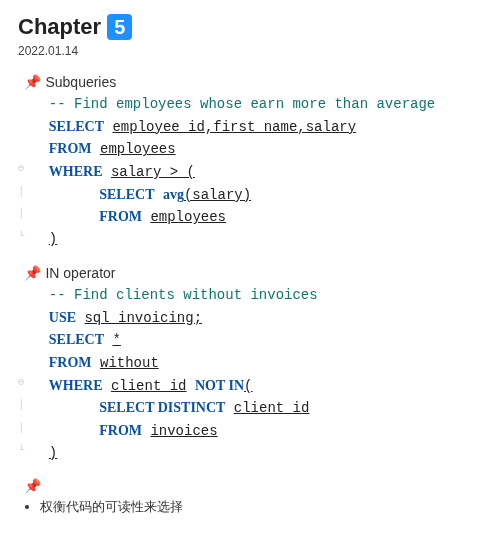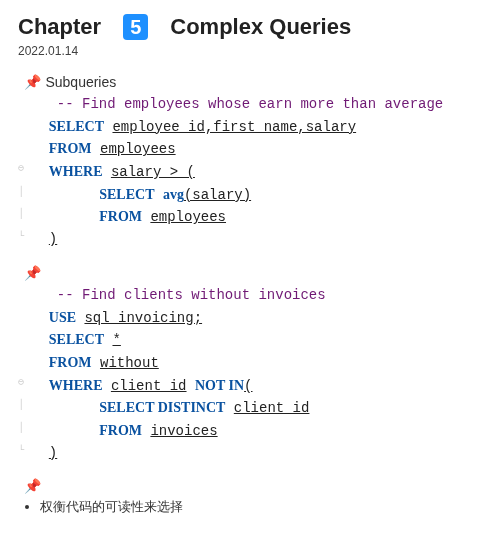--- a/index.html
+++ b/index.html
@@ -11,21 +11,21 @@
     color: #333;
     width: 500px;
   }
   h1 {
     font-size: 22px;
     font-weight: 600;
     margin: 0 0 4px 0;
     color: #222;
     display: flex;
     align-items: center;
-    gap: 22px;
+    gap: 6px;
   }
   .chapnum {
     display: inline-block;
     background: #1e90ff;
     color: #fff;
     font-weight: 700;
     border-radius: 4px;
     padding: 0 7px;
     font-size: 20px;
     line-height: 26px;
@@ -50,21 +50,21 @@
   }
   pre.code {
     font-family: Consolas, "Courier New", monospace;
     font-size: 14px;
     line-height: 1.55;
     margin: 2px 0 14px 0;
     padding: 0 0 0 14px;
     white-space: pre;
     position: relative;
   }
-  .cmt { color: #701a75; margin-left: 8px; }
+  .cmt { color: #0f766e; }
   .kw  { color: #0a52a0; font-weight: 700; font-family: Liberation Serif, serif; }
   .id  { color: #222; text-decoration: underline; }
   .gutter {
     position: absolute;
     left: 0;
     color: #cfcfcf;
     font-size: 10px;
     user-select: none;
   }
   ul.bullets {
@@ -74,38 +74,38 @@
     color: #333;
   }
   ul.bullets li { margin: 0; }
 </style>
 </head>
 <body>
 
 <h1>
   <span>Chapter</span>
   <span class="chapnum">5</span>
-  <span>Complex Queries</span>
 </h1>
 <div class="date">2022.01.14</div>
 
 <div class="section-head">
   <span class="pin">📌</span>
   <span>Subqueries</span>
 </div>
 <pre class="code">  <span class="cmt">-- Find employees whose earn more than average</span>
   <span class="kw">SELECT</span> <span class="id">employee_id,first_name,salary</span>
   <span class="kw">FROM</span> <span class="id">employees</span>
 <span class="gutter">⊖</span>  <span class="kw">WHERE</span> <span class="id">salary &gt; (</span>
 <span class="gutter">│</span>        <span class="kw">SELECT</span> <span class="kw">avg</span><span class="id">(salary)</span>
 <span class="gutter">│</span>        <span class="kw">FROM</span> <span class="id">employees</span>
 <span class="gutter">└</span>  <span class="id">)</span></pre>
 
 <div class="section-head">
   <span class="pin">📌</span>
+  <span>IN operator</span>
 </div>
 <pre class="code">  <span class="cmt">-- Find clients without invoices</span>
   <span class="kw">USE</span> <span class="id">sql_invoicing;</span>
   <span class="kw">SELECT</span> <span class="id">*</span>
   <span class="kw">FROM</span> <span class="id">without</span>
 <span class="gutter">⊖</span>  <span class="kw">WHERE</span> <span class="id">client_id</span> <span class="kw">NOT IN</span><span class="id">(</span>
 <span class="gutter">│</span>        <span class="kw">SELECT DISTINCT</span> <span class="id">client_id</span>
 <span class="gutter">│</span>        <span class="kw">FROM</span> <span class="id">invoices</span>
 <span class="gutter">└</span>  <span class="id">)</span></pre>
 

